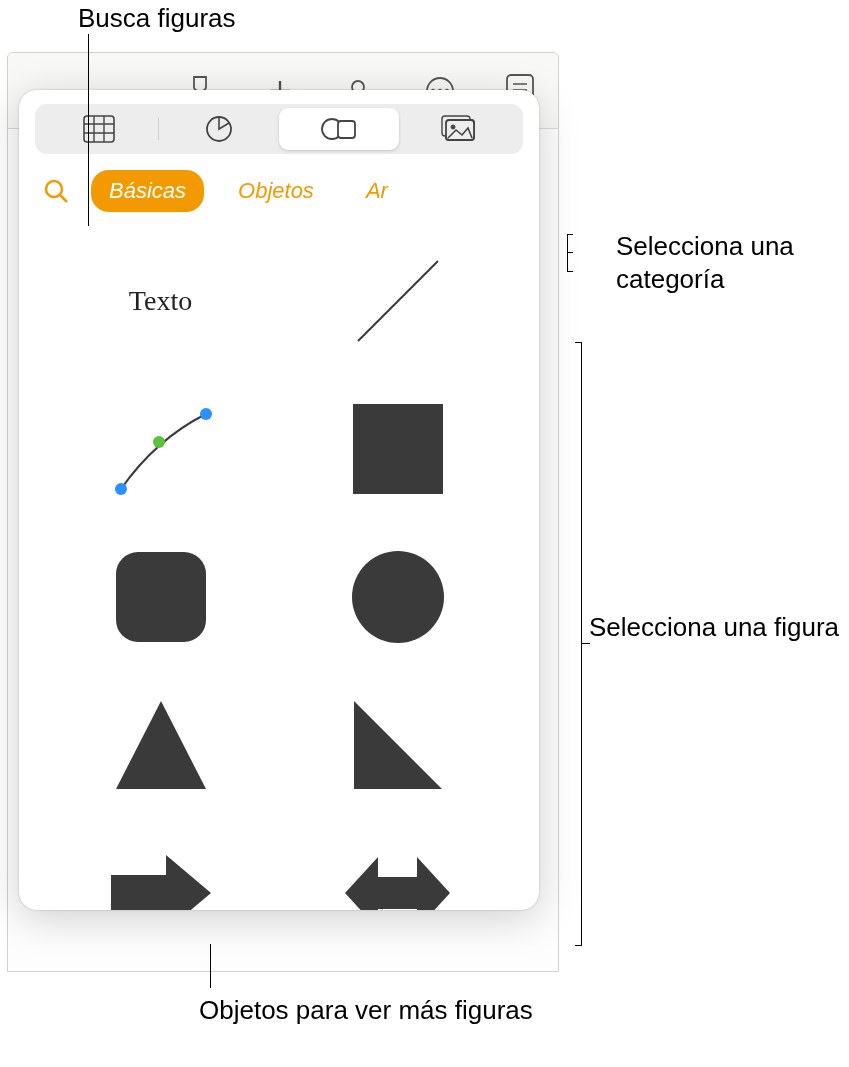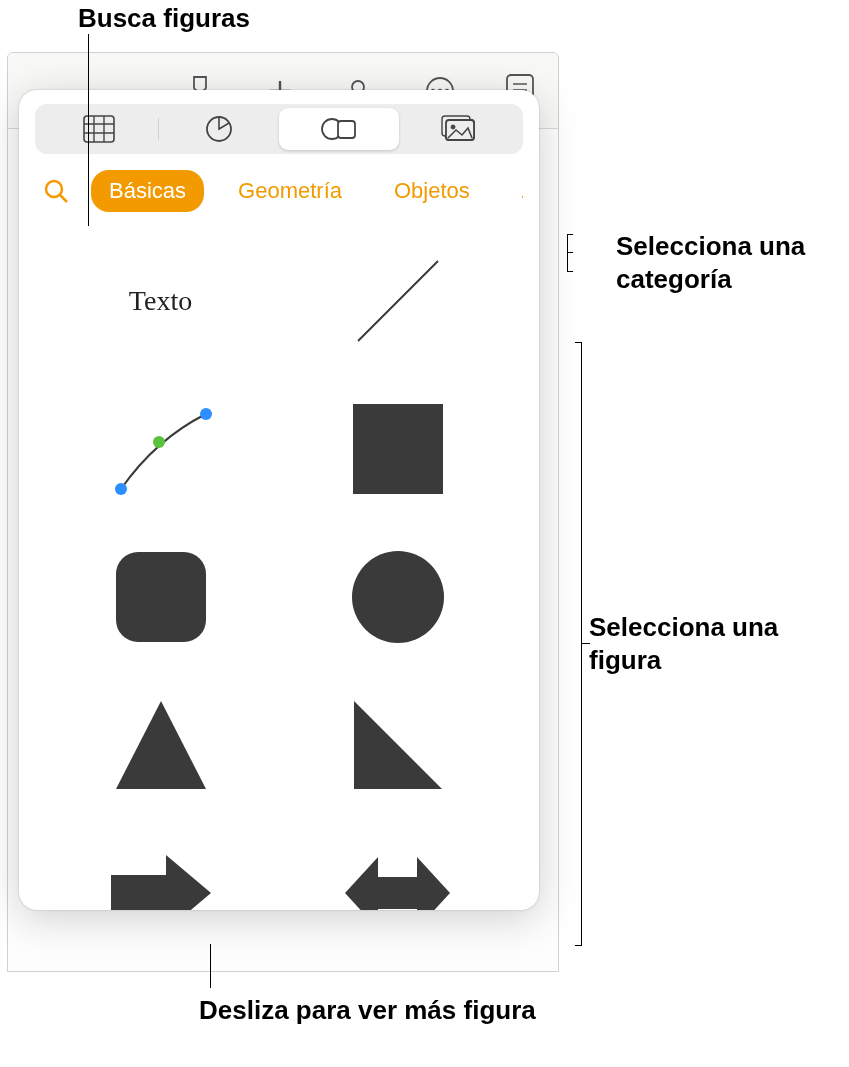--- a/index.html
+++ b/index.html
@@ -9,21 +9,21 @@
       width: 849px;
       height: 1067px;
       position: relative;
     }
     
     
     .callout {
       position: absolute;
       font-size: 26px;
       color: #000;
-      font-weight: 700;
+      font-weight: 400;
       line-height: 1.25;
     }
     .callout-search { top: 2px; left: 78px; }
     .callout-category { top: 230px; left: 616px; }
     .callout-shape { top: 611px; left: 589px; }
     .callout-swipe { top: 994px; left: 199px; }
     
     
     .cline {
       position: absolute;
@@ -143,20 +143,21 @@
       justify-content: center;
       flex-shrink: 0;
     }
     .search-btn svg { stroke: #f29a00; stroke-width: 2.5; fill: none; }
     .cat-pill {
       padding: 8px 18px;
       border-radius: 18px;
       font-size: 22px;
       color: #f29a00;
       cursor: pointer;
+      font-style: italic;
     }
     .cat-pill.active {
       background: #f29a00;
       color: #fff;
       font-weight: 500;
     }
     
     
     .shapes-grid {
       display: grid;
@@ -179,21 +180,21 @@
       color: #222;
     }
     .shapes-grid .row5 { height: 70px; overflow: hidden; align-items: flex-start; }
   </style>
 </head>
 <body>
 
 <div class="callout callout-search">Busca figuras</div>
 <div class="callout callout-category">Selecciona una categoría</div>
 <div class="callout callout-shape">Selecciona una figura</div>
-<div class="callout callout-swipe">Desliza para ver más figura</div>
+<div class="callout callout-swipe">Objetos para ver más figuras</div>
 
 <div class="cline" style="top:34px; left:88px; width:1px; height:192px;"></div>
 
 <div class="cline" style="top:234px; left:567px; width:6px; height:1px;"></div>
 <div class="cline" style="top:234px; left:567px; width:1px; height:38px;"></div>
 <div class="cline" style="top:271px; left:567px; width:6px; height:1px;"></div>
 <div class="cline" style="top:252px; left:567px; width:6px; height:1px;"></div>
 
 <div class="cline" style="top:342px; left:575px; width:6px; height:1px;"></div>
 <div class="cline" style="top:342px; left:581px; width:1px; height:604px;"></div>
@@ -275,21 +276,20 @@
   </div>
 
   <div class="category-row">
     <div class="search-btn">
       <svg width="28" height="28" viewBox="0 0 28 28">
           <circle cx="12" cy="12" r="8"></circle>
           <path d="M18 18 L25 25"></path>
         </svg>
     </div>
     <div class="cat-pill active">Básicas</div>
-    <div class="cat-pill">Geometría</div>
     <div class="cat-pill">Objetos</div>
     <div class="cat-pill">Ar</div>
   </div>
 
   <div class="shapes-grid">
 
     <div class="shape-cell">
       <span class="shape-text">Texto</span>
     </div>
     <div class="shape-cell">

